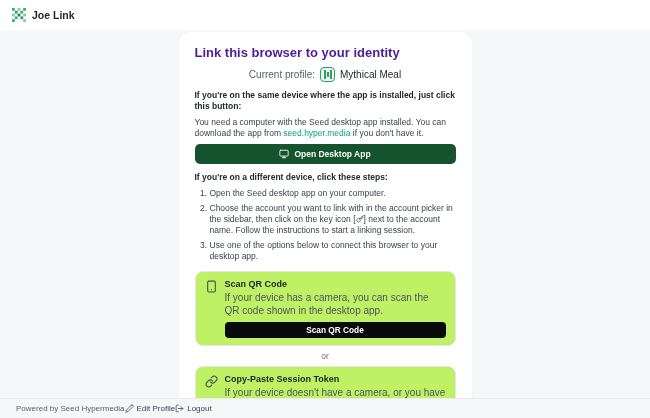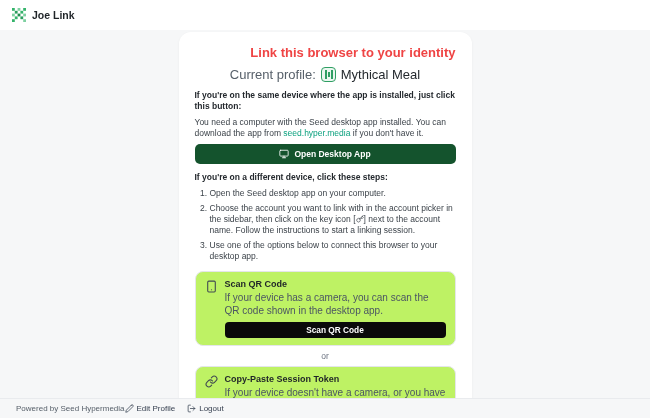--- a/index.html
+++ b/index.html
@@ -23,24 +23,24 @@
     position: absolute; top: 30px; left: 0; right: 0; bottom: 20px;
     display: flex; justify-content: center; align-items: flex-start;
     overflow: hidden;
   }
   .card {
     width: 293px; margin-top: 2px;
     background: #ffffff; border-radius: 12px;
     box-shadow: 0 1px 3px rgba(0,0,0,0.05);
     padding: 10px 16px 12px;
   }
-  .card-title { font-size: 13px; font-weight: bold; text-align: right; margin: 3px 0 7px; color: #ef4444; }
+  .card-title { font-size: 13px; font-weight: bold; text-align: left; margin: 3px 0 7px; color: #4c1d95; }
   .profile-row {
     display: flex; align-items: center; justify-content: center; gap: 5px;
-    font-size: 13px; color: #57606a; margin-bottom: 8px;
+    font-size: 10px; color: #57606a; margin-bottom: 8px;
   }
   .profile-row .profile-name { color: #24292e; }
   .para { font-size: 8.5px; line-height: 1.3; color: #3c434a; margin-bottom: 5px; }
   .para.bold { font-weight: bold; color: #24292e; margin-bottom: 5px; }
   .inline-link { color: #0ba17e; text-decoration: none; cursor: pointer; }
   .btn-primary {
     width: 100%; height: 20px; border: none; border-radius: 5px;
     background: #14532d; color: #ffffff; font-size: 8.5px; font-weight: bold;
     display: flex; align-items: center; justify-content: center; gap: 5px;
     cursor: pointer; margin: 2px 0 8px; font-family: inherit;
@@ -64,21 +64,21 @@
     cursor: pointer; margin-top: 5px; font-family: inherit;
   }
   .or-divider { text-align: center; font-size: 8.5px; color: #6b7280; margin: 5px 0; }
   
   .footer {
     position: absolute; left: 0; right: 0; bottom: 0; height: 20px;
     background: #f6f7f8; border-top: 1px solid #e9ebee;
     display: flex; align-items: center; justify-content: flex-start;
     padding: 0 16px; font-size: 8px; color: #57606a; margin-top: 6px;
   }
-  .footer-right { display: flex; align-items: center; gap: 12px; }
+  .footer-right { display: flex; align-items: center; }
   .footer-action { display: flex; align-items: center; gap: 3px; color: #374151; cursor: pointer; }
   svg { display: block; }
 </style>
 </head>
 <body>
 
 <div class="header">
   <span>
     <svg width="14" height="14" viewBox="0 0 5 5">
       <rect x="0" y="0" width="1" height="1" fill="#35b36b"></rect>

